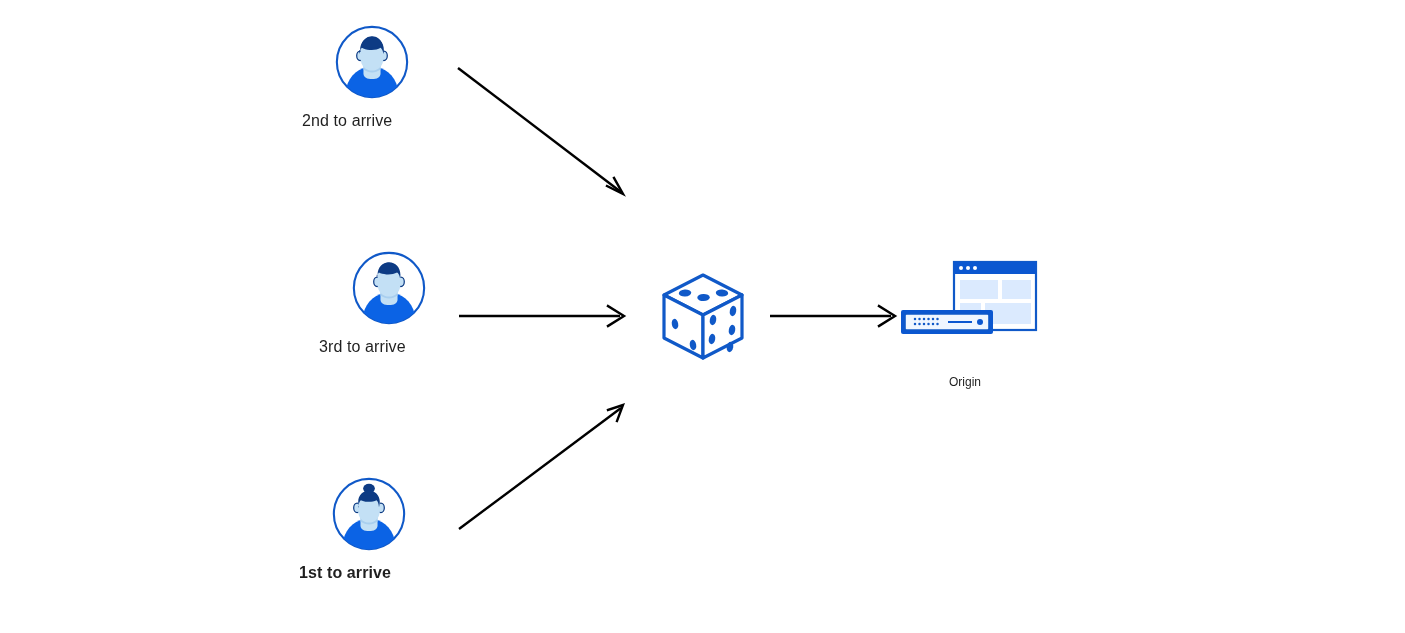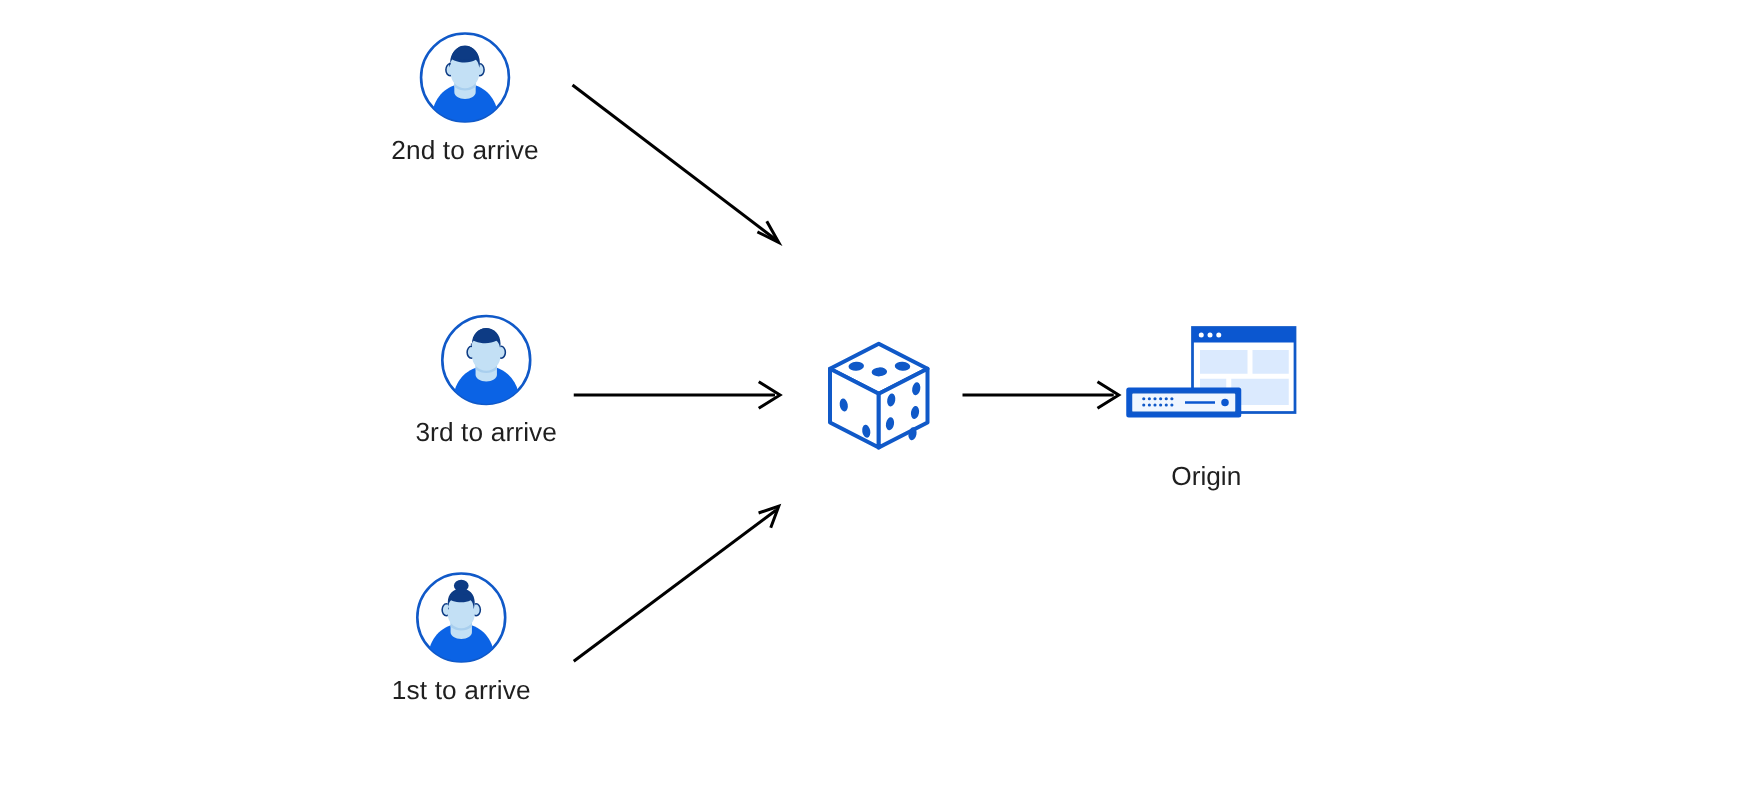--- a/index.html
+++ b/index.html
@@ -26,40 +26,40 @@
     text-align: center;
   }
   .avatar-icon {
     width: 76px;
     height: 76px;
     margin: 0 auto;
     display: block;
   }
   .node-label {
     margin-top: 9px;
-    font-size: 21px;
+    font-size: 16px;
     line-height: 24px;
     color: #1f1f1f;
     letter-spacing: 0.1px;
     white-space: nowrap;
-    text-align: center;
+    text-align: left;
   }
   .origin-node {
     width: 200px;
     text-align: center;
   }
   .origin-icon {
     width: 150px;
     height: 106px;
     margin: 0 auto;
     display: block;
   }
   .origin-label {
     margin-top: 6px;
-    font-size: 21px;
+    font-size: 12px;
     line-height: 24px;
     color: #1f1f1f;
     white-space: nowrap;
     text-align: center;
   }
   .dice-node {
     width: 110px;
     height: 110px;
   }
   .dice-icon {
@@ -141,21 +141,21 @@
         <ellipse cx="27.5" cy="33.5" rx="3.6" ry="5" fill="#c3e0f5" stroke="#0d3b84" stroke-width="1.3"></ellipse>
         <ellipse cx="52.5" cy="33.5" rx="3.6" ry="5" fill="#c3e0f5" stroke="#0d3b84" stroke-width="1.3"></ellipse>
         <path d="M28 28c0-8 5.5-13 12-13s12 5 12 13v8c0 8-5.5 13-12 13s-12-5-12-13v-8z" fill="#c3e0f5"></path>
         <path d="M28 26c0-7.5 5.2-13 12-13s12 5.5 12 13c0 1.4-.1 2.6-.4 3.7-.6-3.2-1.7-5-3.1-5.9-3 1.6-7 2.3-11.3 2-3.2-.3-5.9-1-7.8-2-1.1 1-1.7 2.9-2 5.9-.3-1.1-.4-2.3-.4-3.7z" fill="#0d3b84"></path>
         <path d="M30.2 22c2.9 1.3 6.9 2.1 11.2 1.8 3.7-.2 6.7-1.1 8.7-2.3-1.6-4.9-5.7-8.2-10.3-8.2-4.3 0-8 2.7-9.6 6.9z" fill="#0d3b84"></path>
       </g>
     </svg>
     <div class="node-label">3rd to arrive</div>
   </div>
 
-  <div class="node avatar-node" style="left:299px; top:456px;">
+  <div class="node avatar-node" style="left:299px; top:476px;font-weight:bold;">
     <svg class="avatar-icon" viewBox="0 0 80 80">
       <defs>
         <clipPath id="clipBot">
             <circle cx="40" cy="40" r="37"></circle>
           </clipPath>
       </defs>
       <circle cx="40" cy="40" r="37" fill="#ffffff" stroke="#1059c8" stroke-width="2.2"></circle>
       <g clip-path="url(#clipBot)">
         <path d="M40 45c13 0 24 9 27 22v16H13V67c3-13 14-22 27-22z" fill="#0b63e5"></path>
         <path d="M31 40h18v12c0 4-4 6-9 6s-9-2-9-6V40z" fill="#c3e0f5"></path>

